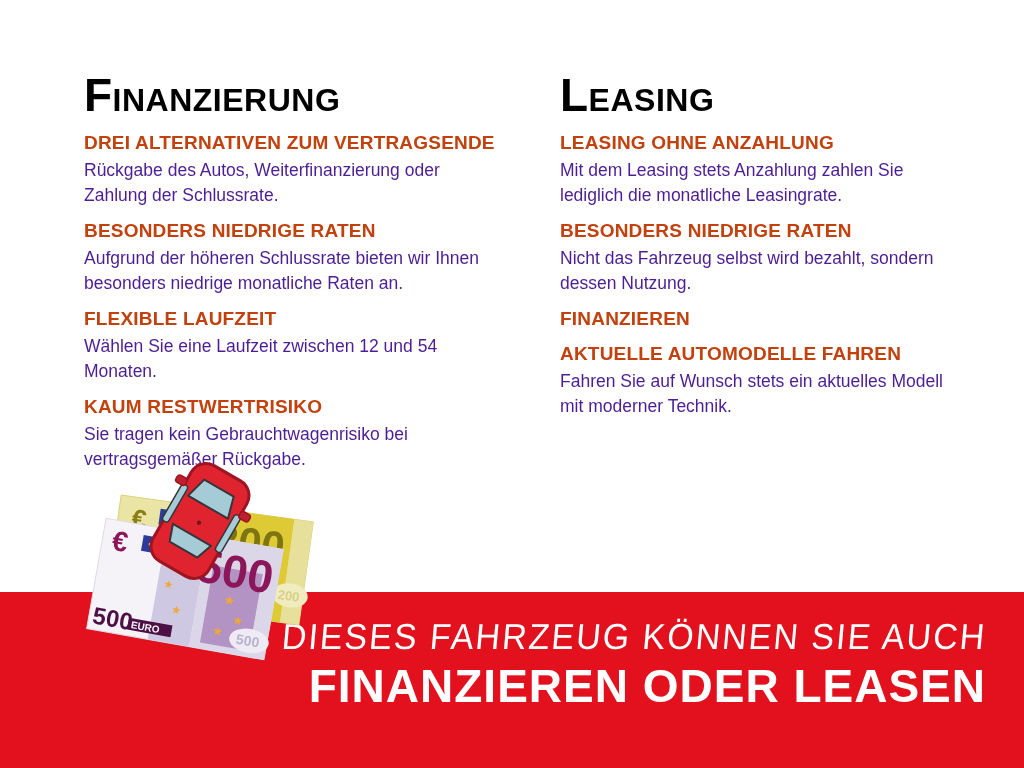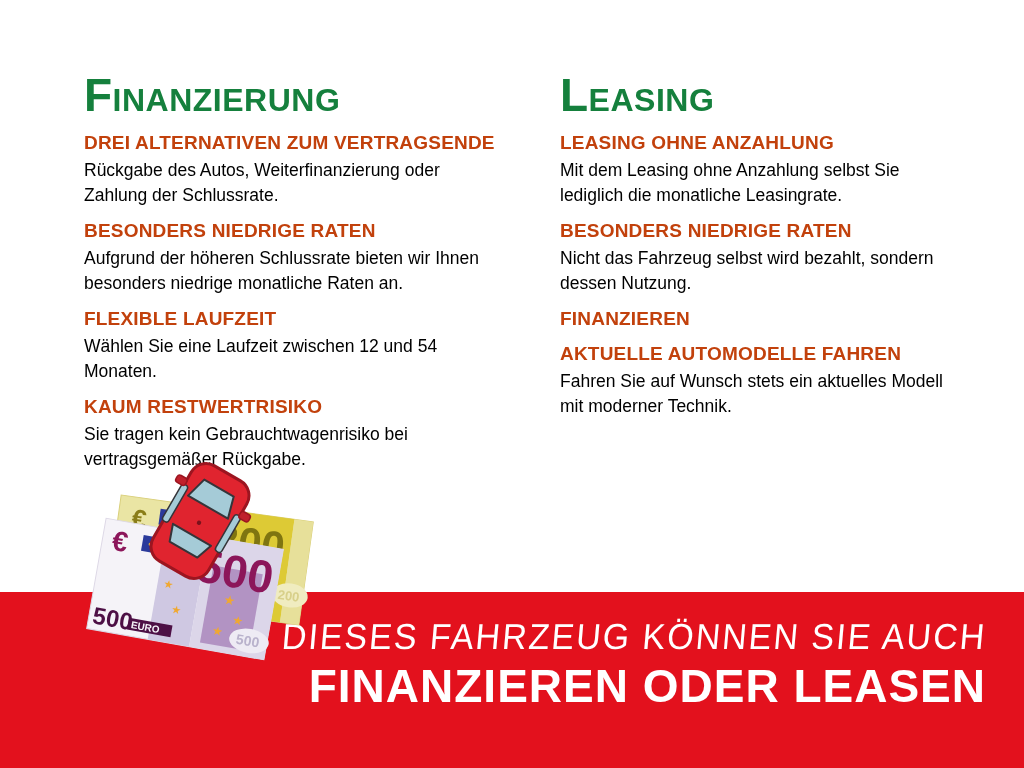--- a/index.html
+++ b/index.html
@@ -13,32 +13,32 @@
 
   
   .col{position:absolute;top:72px;width:428px;}
   .col-left{left:84px;}
   .col-right{left:560px;}
   .col-title{
     font-variant:small-caps;
     font-weight:700;
     font-size:46px;
     line-height:1.0;
-    color:#15803d;
+    color:#000000;
     letter-spacing:.5px;
     margin:0 0 14px 0;
   }
   .sec{margin:0 0 13px 0;}
   .sec-h{
     font-size:19px;font-weight:700;line-height:22px;
     letter-spacing:.2px;margin:0 0 4px 0;color:#c2410c;
   }
   .sec-b{
     font-size:17.5px;font-weight:400;line-height:1.4;
-    margin:0;color:#000000;white-space:pre-line;
+    margin:0;color:#4c1d95;white-space:pre-line;
   }
 
   
   .band{
     position:absolute;left:0;top:592px;width:1024px;height:176px;
     background:#e3111d;
   }
   .banner{
     position:absolute;right:38px;top:614px;text-align:right;color:#ffffff;
   }
@@ -84,21 +84,21 @@
       <p class="sec-b">Sie tragen kein Gebrauchtwagenrisiko bei
 vertragsgemäßer Rückgabe.</p>
     </div>
   </div>
 
   <div class="col col-right">
     <h1 class="col-title">Leasing</h1>
 
     <div class="sec">
       <h2 class="sec-h">LEASING OHNE ANZAHLUNG</h2>
-      <p class="sec-b">Mit dem Leasing ohne Anzahlung selbst Sie
+      <p class="sec-b">Mit dem Leasing stets Anzahlung zahlen Sie
 lediglich die monatliche Leasingrate.</p>
     </div>
     <div class="sec">
       <h2 class="sec-h">BESONDERS NIEDRIGE RATEN</h2>
       <p class="sec-b">Nicht das Fahrzeug selbst wird bezahlt, sondern
 dessen Nutzung.</p>
     </div>
     <div class="sec">
       <h2 class="sec-h">FINANZIEREN</h2>
     </div>

